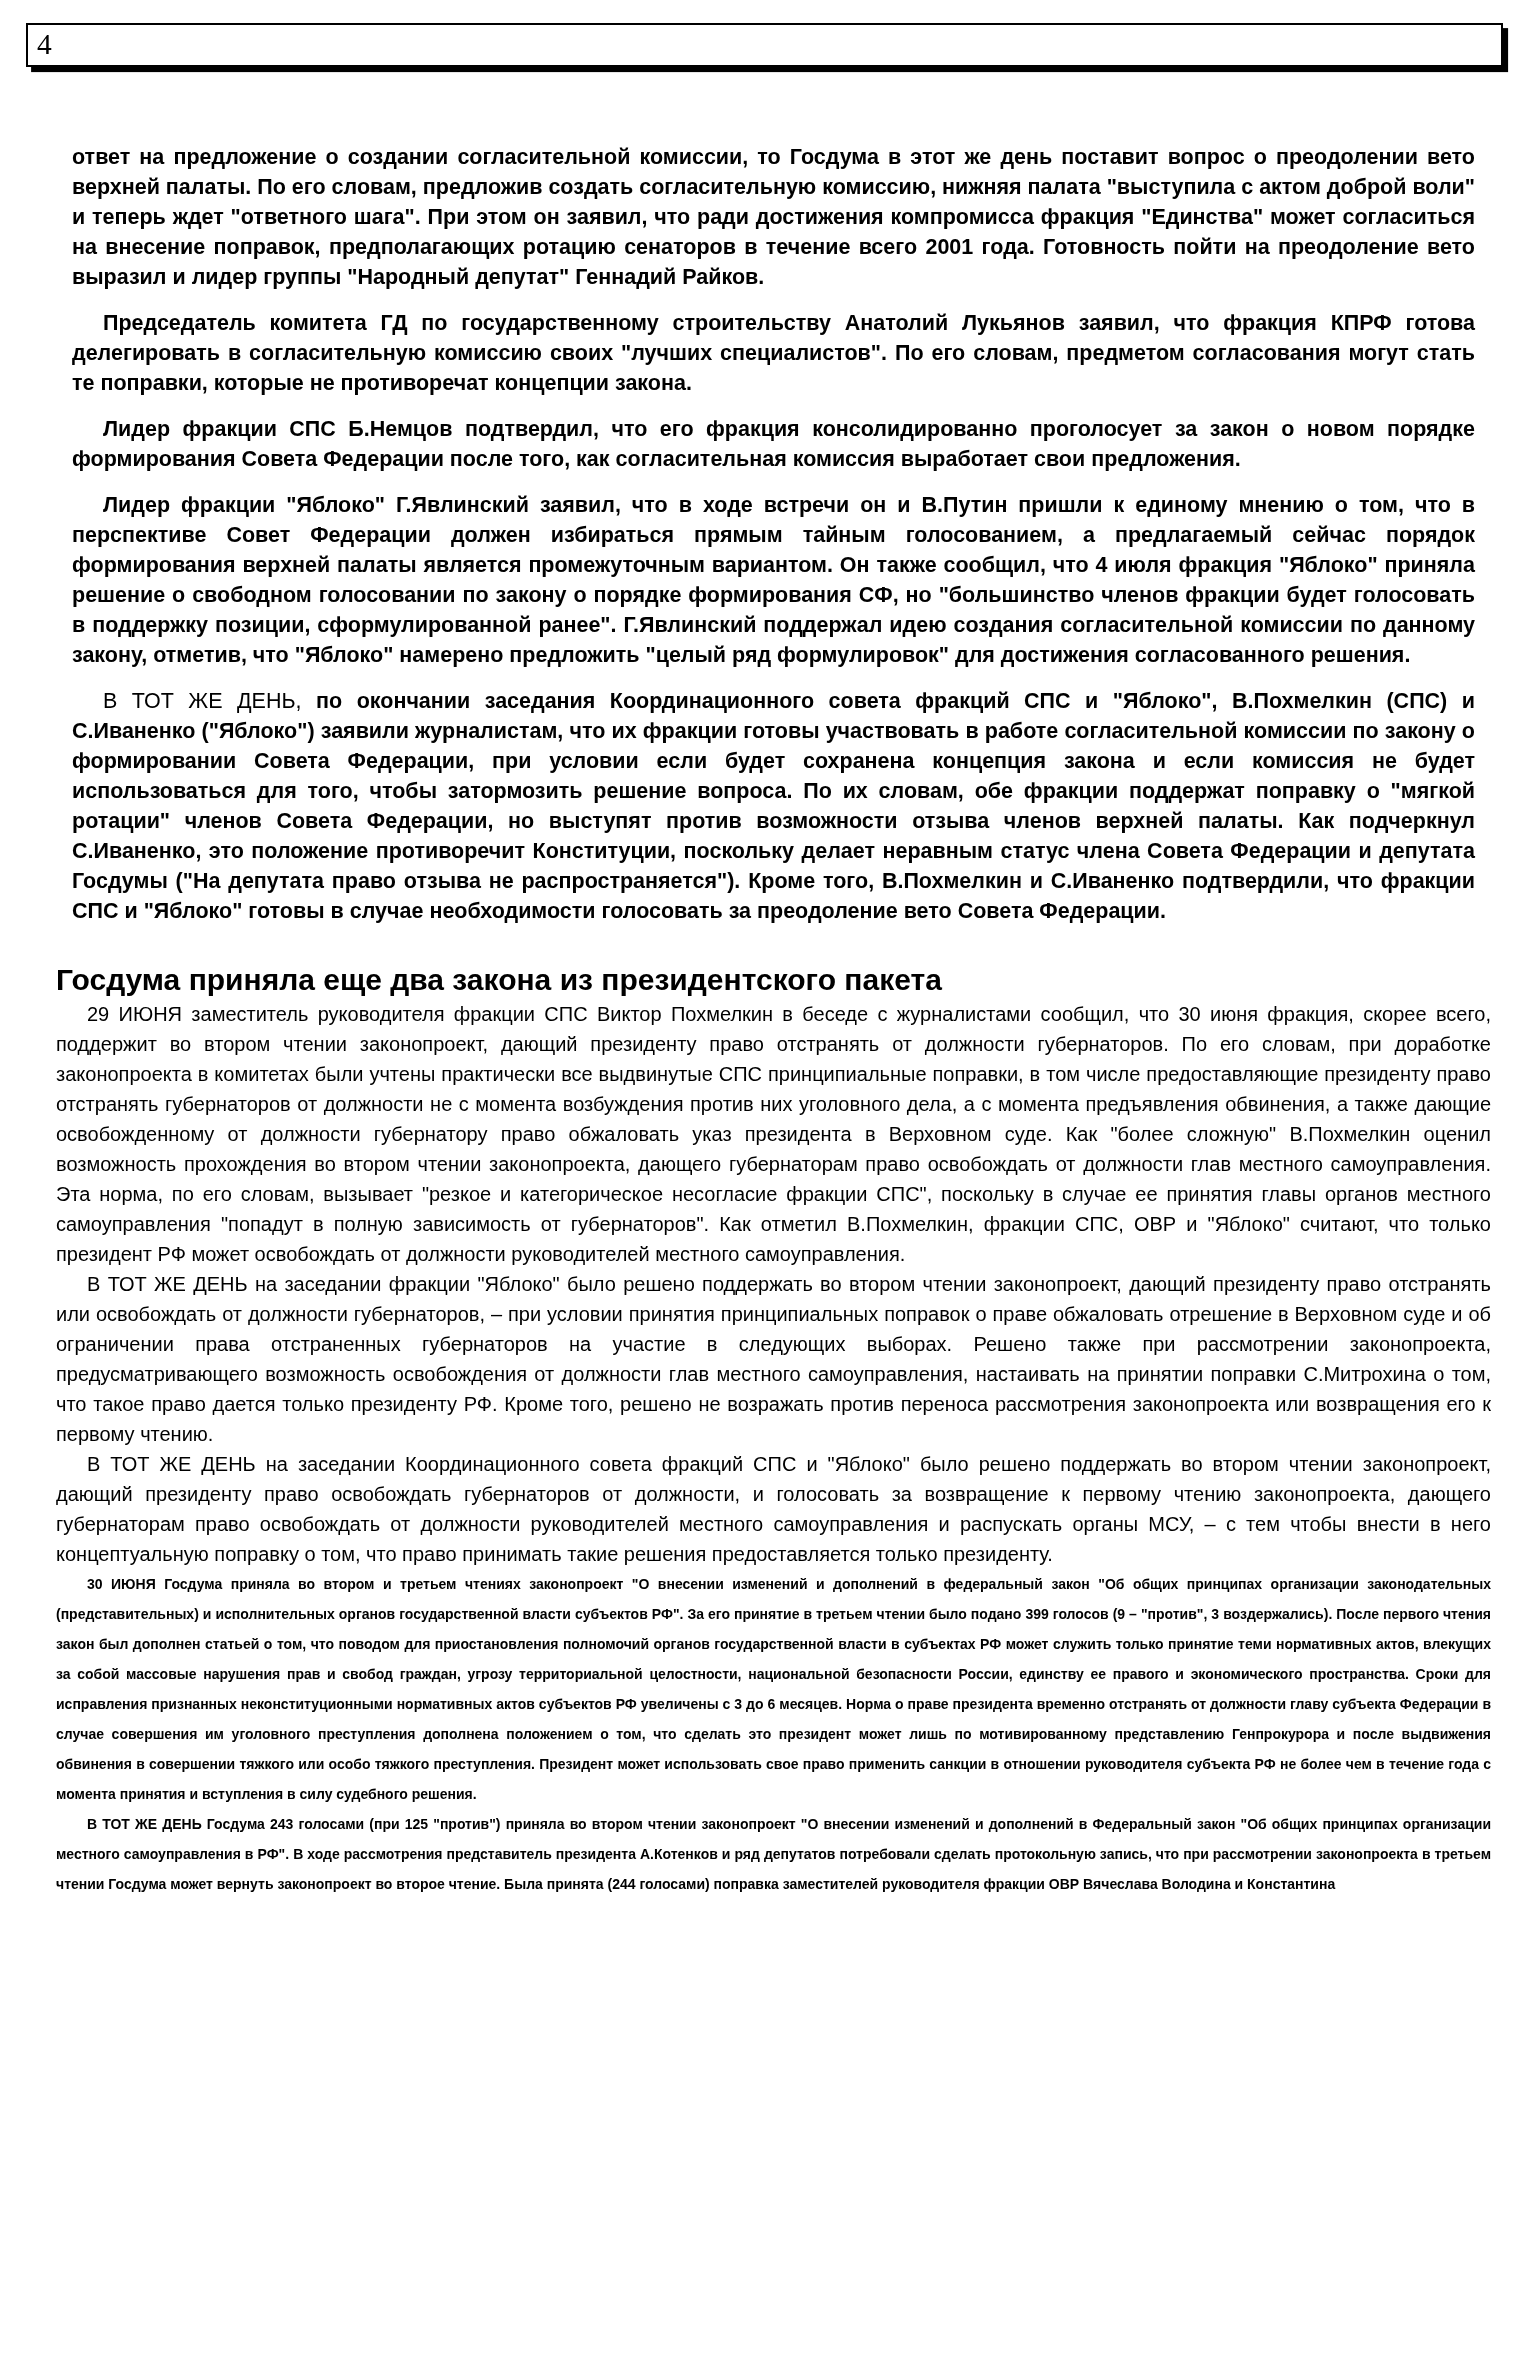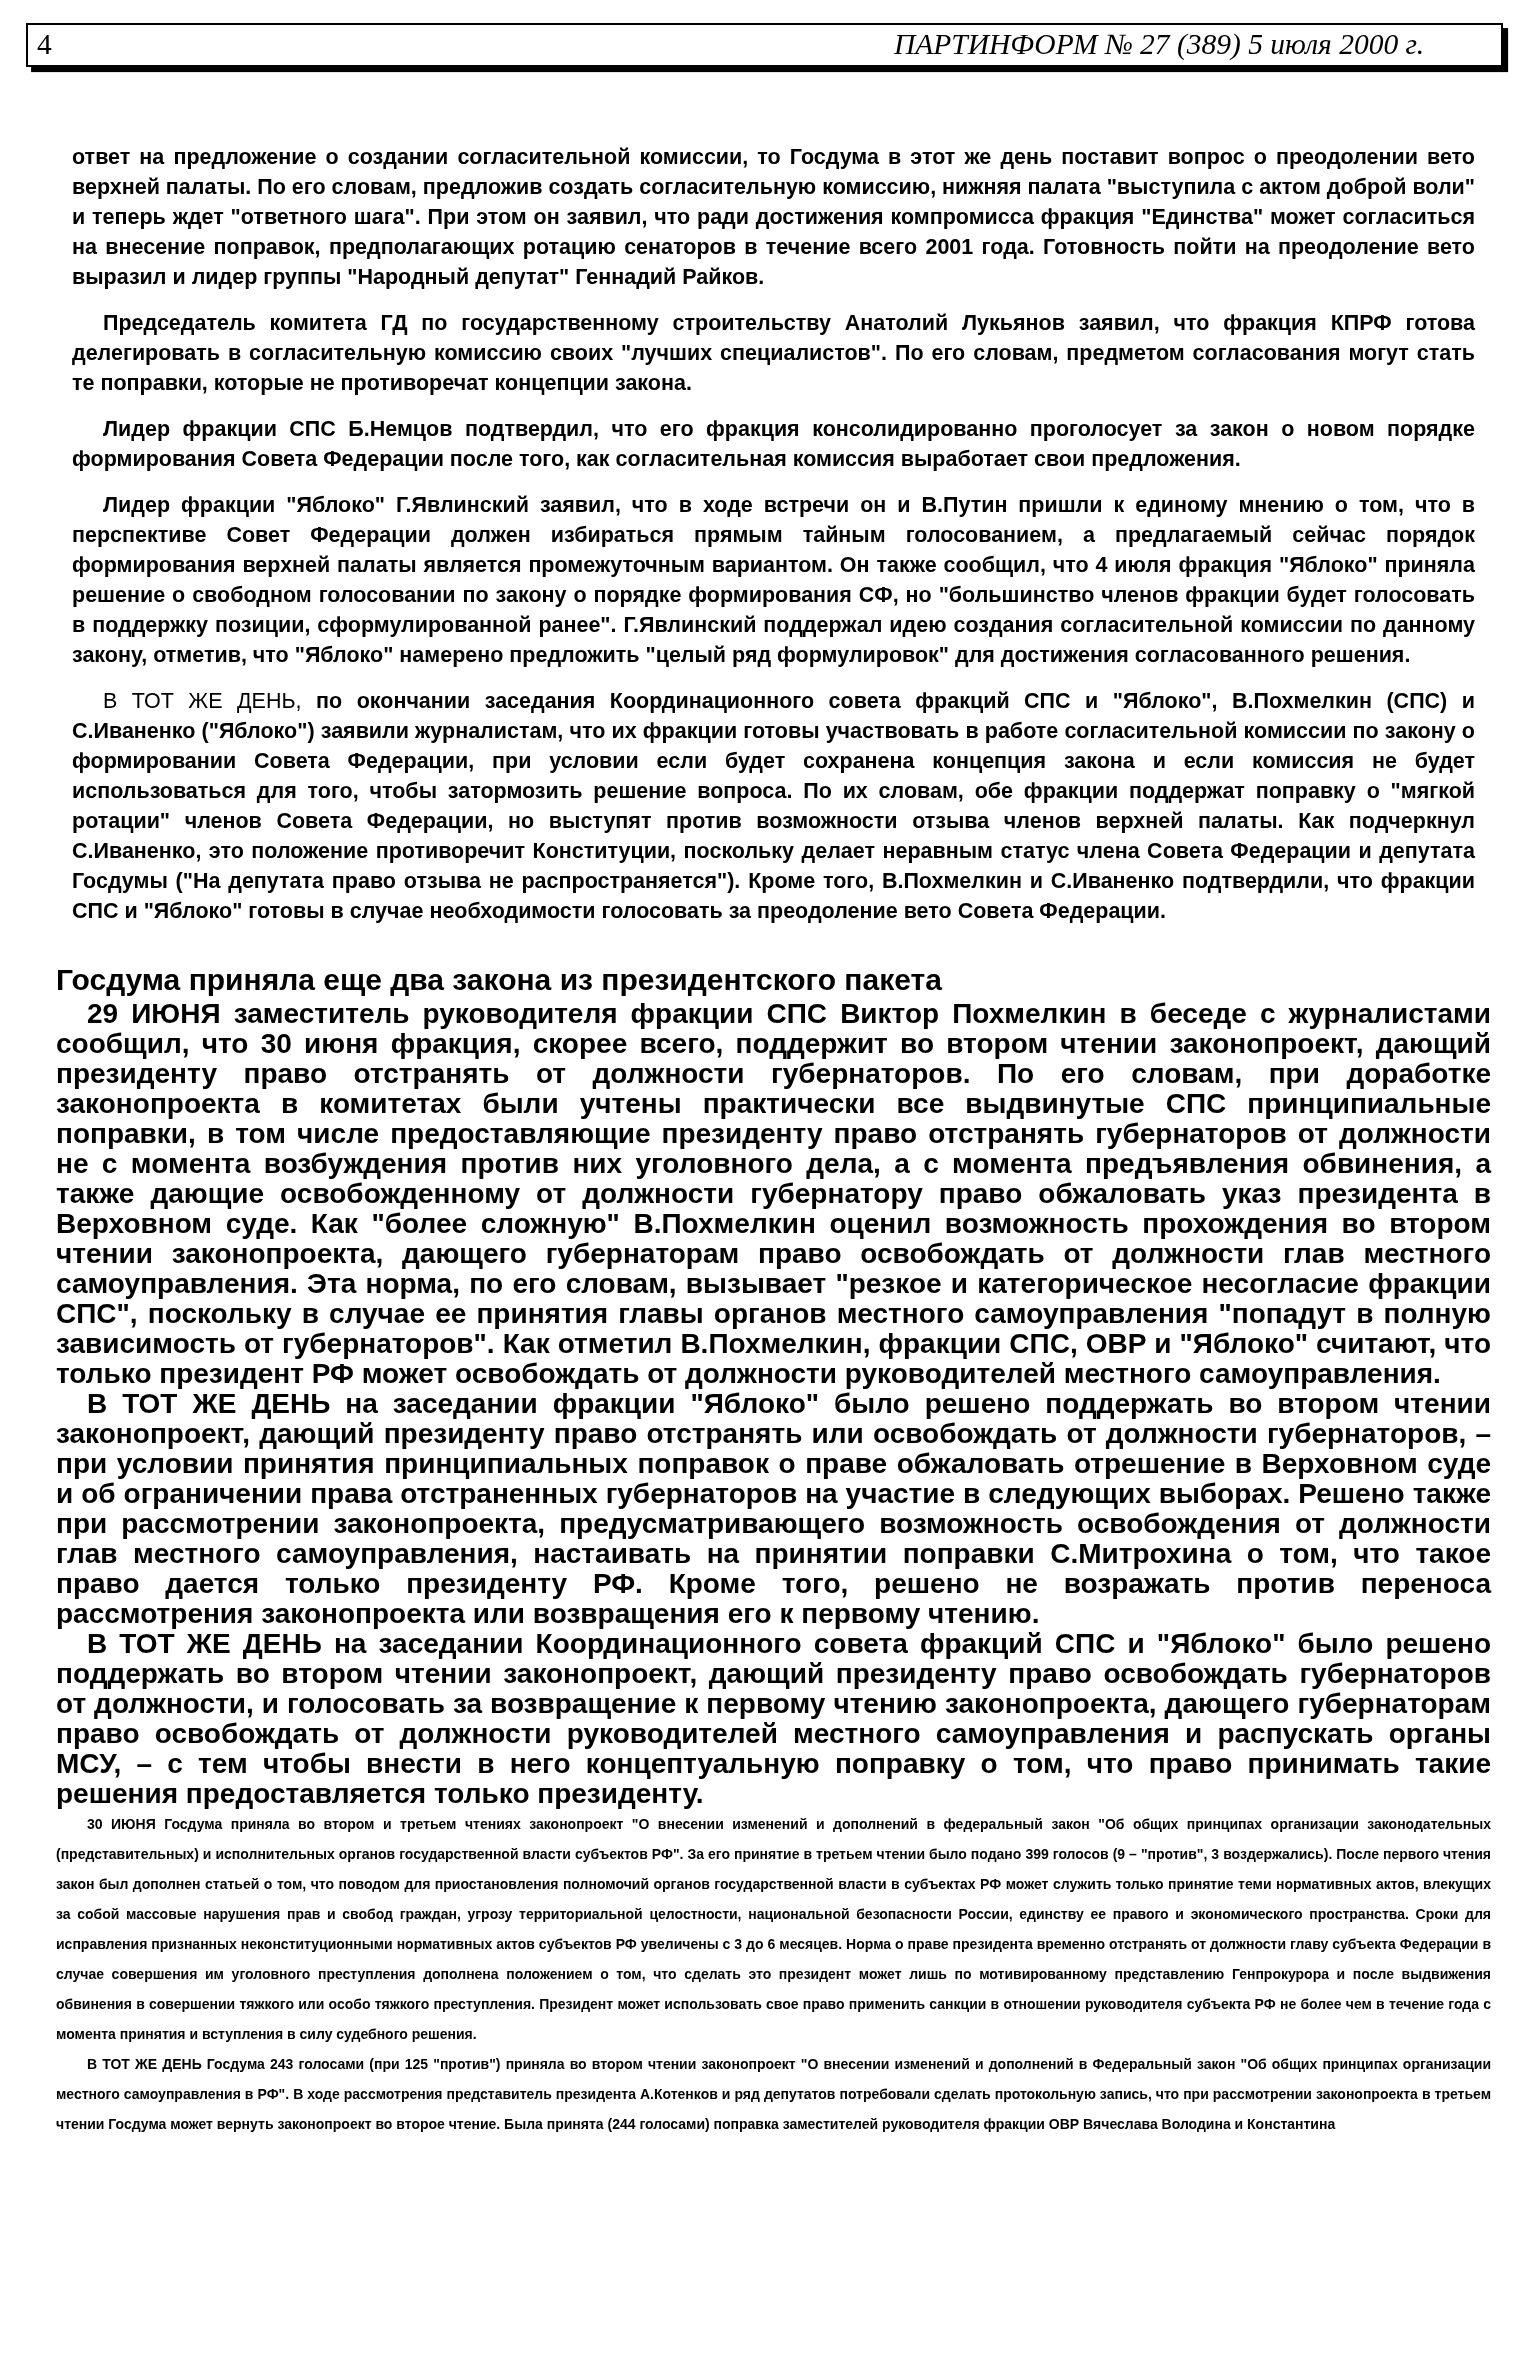--- a/index.html
+++ b/index.html
@@ -2,32 +2,31 @@
 <html style="font-size:10.2px"><head>
 <meta charset="utf-8">
 <style>
   html,body{margin:0;padding:0;background:#fff;}
   body{width:1537px;height:2377px;position:relative;overflow:hidden;color:#000;}
   .header{position:absolute;left:26px;top:23px;width:1473px;height:40px;border:2.6px solid #000;background:#fff;box-shadow:5.1px 5.1px 0 #000;}
   .page-num{position:absolute;left:9px;top:2.6px;font-family:"Liberation Serif",serif;font-size:29.5px;}
   .masthead{position:absolute;right:77px;top:2.6px;font-family:"Liberation Serif",serif;font-style:italic;font-size:29.5px;}
   .body{position:absolute;left:56px;width:1435px;top:126px;font-family:"Liberation Sans",sans-serif;text-align:justify;}
   .b p{font-weight:bold;font-size:21.5px;line-height:30px;margin:16px;text-indent:0;}
-  .n p{font-size:28px;line-height:30px;margin:0;text-indent:31px;font-weight:bold;}
+  .n p{font-size:20px;line-height:30px;margin:0;text-indent:31px;}
   .n p.bold{font-weight:bold;font-size:14px;}
   h2{font-family:"Liberation Sans",sans-serif;font-size:30px;font-weight:bold;margin:37px 0 2.6px 0;line-height:33px;}
   .lead{font-weight:normal;}
   .b p + p{text-indent:31px;}
 </style>
 </head>
 <body>
 
 <div class="header">
   <span class="page-num">4</span>
-  <span class="masthead">ПАРТИНФОРМ № 27 (389) 5 июля 2000 г.</span>
 </div>
 
 <div class="body">
   <div class="b">
     <p><span>ответ на предложение о создании согласительной комиссии, то Госдума в этот же день поставит вопрос о преодолении вето верхней палаты. По его словам, предложив создать согласительную комиссию, нижняя палата "выступила с актом доброй воли" и теперь ждет "ответного шага". При этом он заявил, что ради достижения компромисса фракция "Единства" может согласиться на внесение поправок, предполагающих ротацию сенаторов в течение всего 2001 года. Готовность пойти на преодоление вето выразил и лидер группы "Народный депутат" Геннадий Райков.</span></p>
     <p><span>Председатель комитета ГД по государственному строительству Анатолий Лукьянов заявил, что фракция КПРФ готова делегировать в согласительную комиссию своих "лучших специалистов". По его словам, предметом согласования могут стать те поправки, которые не противоречат концепции закона.</span></p>
     <p><span>Лидер фракции СПС Б.Немцов подтвердил, что его фракция консолидированно проголосует за закон о новом порядке формирования Совета Федерации после того, как согласительная комиссия выработает свои предложения.</span></p>
     <p><span>Лидер фракции "Яблоко" Г.Явлинский заявил, что в ходе встречи он и В.Путин пришли к единому мнению о том, что в перспективе Совет Федерации должен избираться прямым тайным голосованием, а предлагаемый сейчас порядок формирования верхней палаты является промежуточным вариантом. Он также сообщил, что 4 июля фракция "Яблоко" приняла решение о свободном голосовании по закону о порядке формирования СФ, но "большинство членов фракции будет голосовать в поддержку позиции, сформулированной ранее". Г.Явлинский поддержал идею создания согласительной комиссии по данному закону, отметив, что "Яблоко" намерено предложить "целый ряд формулировок" для достижения согласованного решения.</span></p>
     <p><span class="lead">В ТОТ ЖЕ ДЕНЬ,</span><span> по окончании заседания Координационного совета фракций СПС и "Яблоко", В.Похмелкин (СПС) и С.Иваненко ("Яблоко") заявили журналистам, что их фракции готовы участвовать в работе согласительной комиссии по закону о формировании Совета Федерации, при условии если будет сохранена концепция закона и если комиссия не будет использоваться для того, чтобы затормозить решение вопроса. По их словам, обе фракции поддержат поправку о "мягкой ротации" членов Совета Федерации, но выступят против возможности отзыва членов верхней палаты. Как подчеркнул С.Иваненко, это положение противоречит Конституции, поскольку делает неравным статус члена Совета Федерации и депутата Госдумы ("На депутата право отзыва не распространяется"). Кроме того, В.Похмелкин и С.Иваненко подтвердили, что фракции СПС и "Яблоко" готовы в случае необходимости голосовать за преодоление вето Совета Федерации.</span></p>
   </div>

